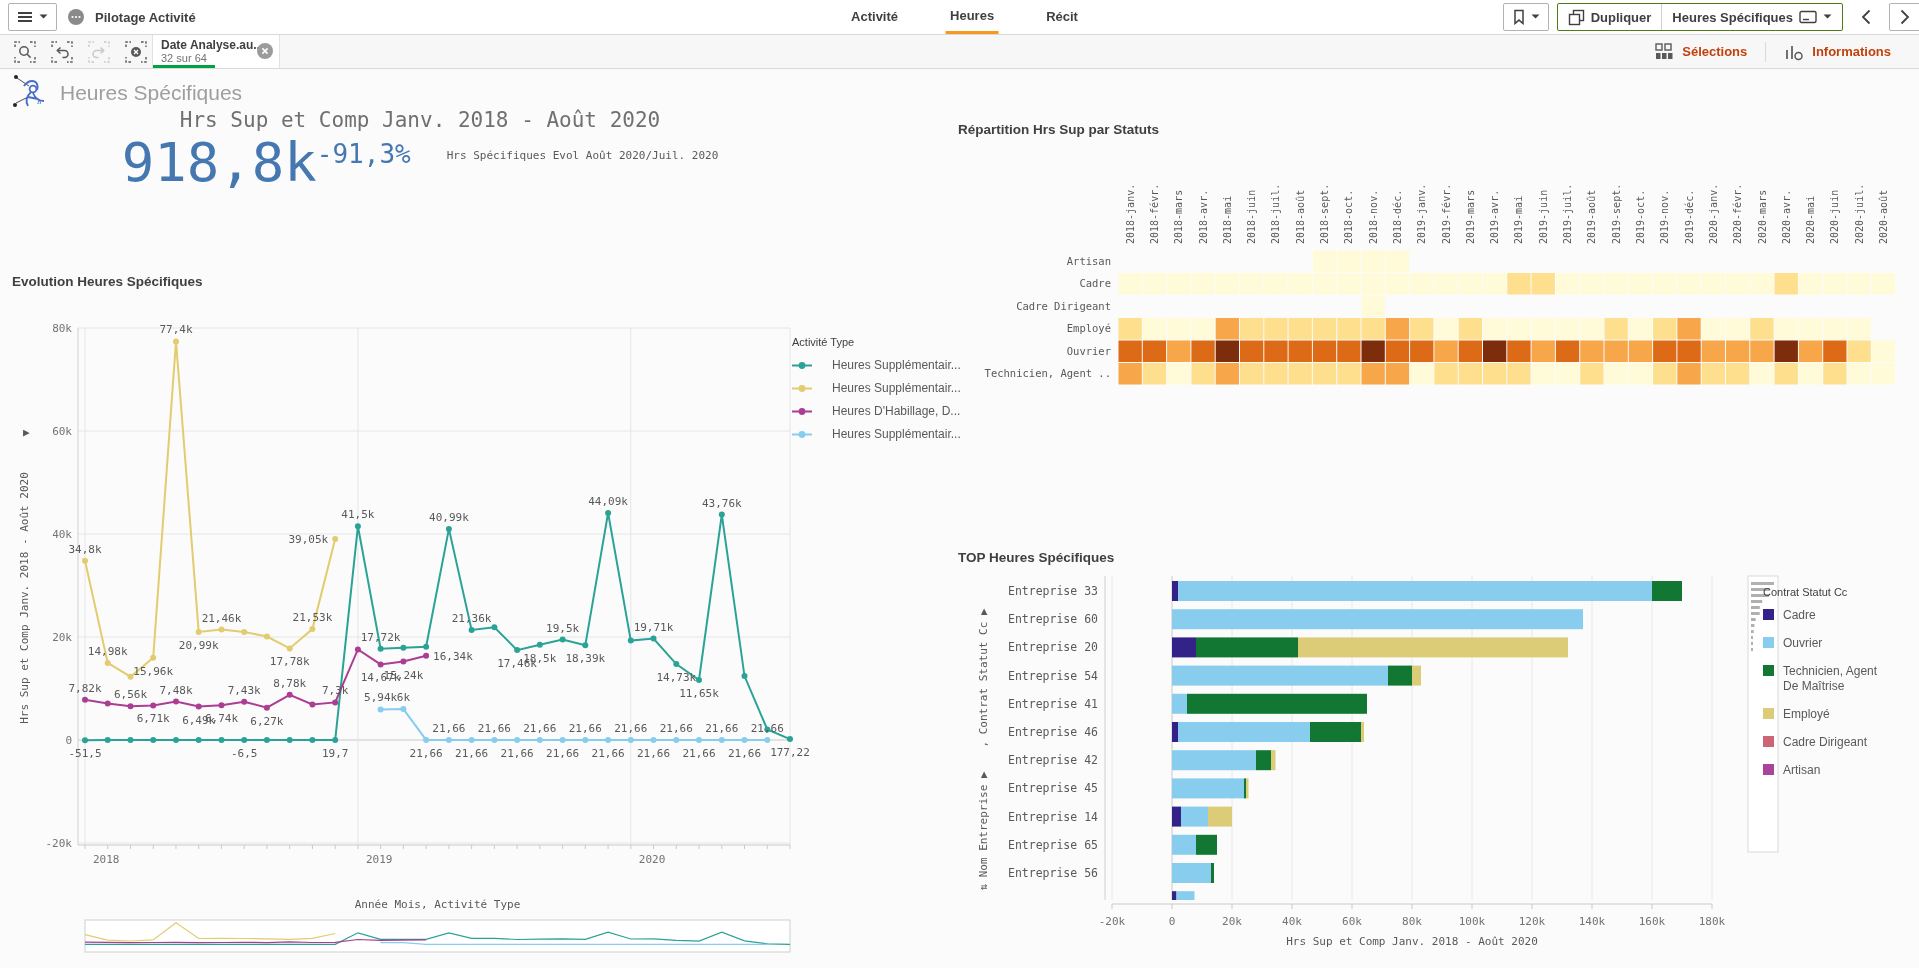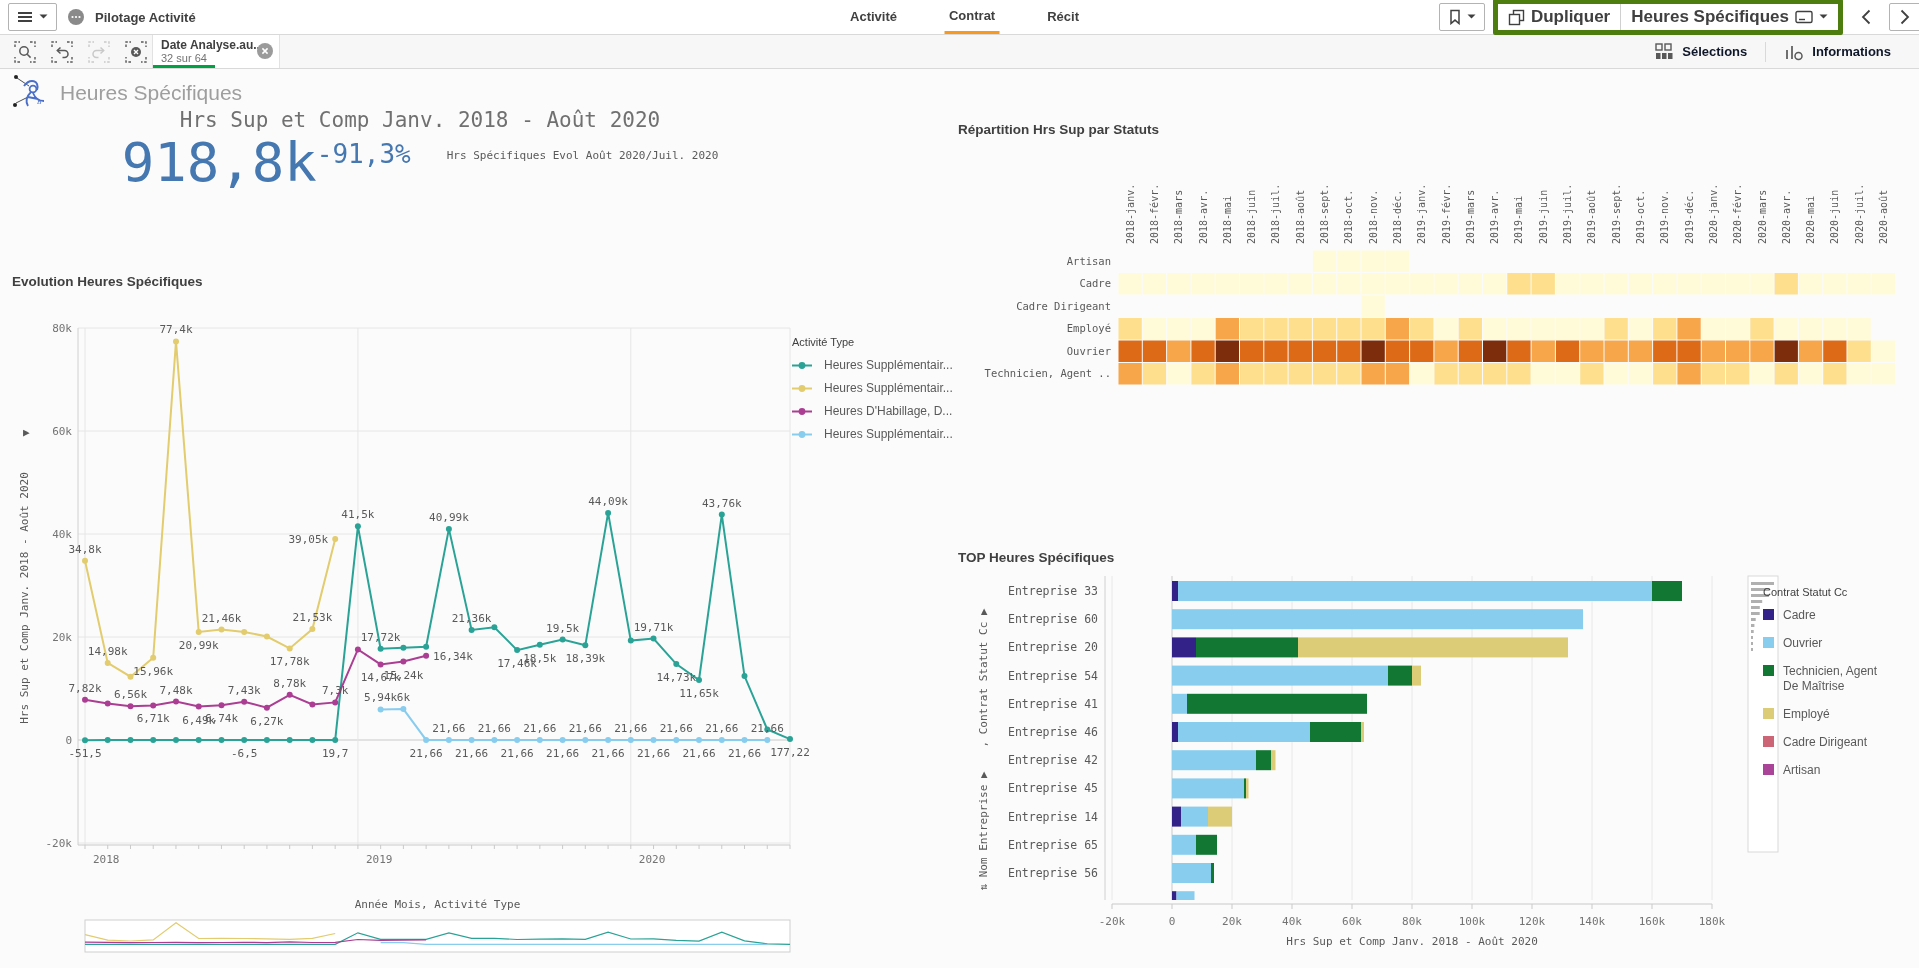--- a/index.html
+++ b/index.html
@@ -7,54 +7,54 @@
   
   .topbar{position:absolute;left:0;top:0;width:100%;height:34px;background:#fff;border-bottom:1px solid #d9d9d9;z-index:5;padding-left:10px;}
   .tb-left{position:absolute;left:8px;top:0;height:34px;display:flex;align-items:center;gap:10px;}
   .menu-btn{display:flex;align-items:center;gap:6px;border:1px solid #b3b3b3;border-radius:2px;height:26px;padding:0 8px;background:#fff;cursor:pointer;}
   .app-title{font-weight:bold;font-size:13px;color:#404040;}
   .tabs{position:absolute;left:50%;transform:translateX(-50%);top:0;height:34px;display:flex;gap:44px;}
   .tab{height:34px;line-height:34px;font-weight:bold;font-size:13px;color:#404040;cursor:pointer;box-sizing:border-box;padding:0 4px;}
   .tab.active{border-bottom:3px solid #f8981d;line-height:31px;}
   .tb-right{position:absolute;right:8px;top:0;height:34px;display:flex;align-items:center;gap:8px;}
   .tb-box{display:flex;align-items:center;gap:5px;border:1px solid #b3b3b3;border-radius:2px;height:26px;padding:0 8px;background:#fff;cursor:pointer;font-size:13px;font-weight:bold;}
-  .tb-group{display:flex;align-items:center;border:5px solid #4d7c0f;border-radius:2px;height:26px;background:#fff;font-size:17px;font-weight:bold;}
+  .tb-group{display:flex;align-items:center;border:1px solid #4d7c0f;border-radius:2px;height:26px;background:#fff;font-size:13px;font-weight:bold;}
   .tb-group .seg{display:flex;align-items:center;gap:6px;padding:0 10px;height:100%;cursor:pointer;}
   .tb-group .sep{width:1px;height:100%;background:#d0d0d0;}
   .chev{display:flex;align-items:center;justify-content:center;width:30px;height:26px;cursor:pointer;}
   .chev.boxed{border:1px solid #b3b3b3;border-radius:2px;}
   
   .selbar{position:absolute;left:0;top:35px;width:100%;height:33px;background:#f7f7f7;border-bottom:1px solid #d9d9d9;z-index:5;}
   .sel-icons{position:absolute;left:6px;top:0;height:33px;display:flex;align-items:center;}
   .sel-icon{width:37px;height:33px;display:flex;align-items:center;justify-content:center;cursor:pointer;}
   .chip{position:absolute;left:152px;top:0;width:128px;height:33px;background:#fff;border-right:1px solid #e2e2e2;border-left:1px solid #e2e2e2;box-sizing:border-box;cursor:pointer;}
   .chip-green{position:absolute;left:0;bottom:0;width:62px;height:3px;background:#00a243;}
   .chip-label{font-weight:bold;font-size:12px;padding:3px 0 0 8px;white-space:nowrap;}
   .chip-count{font-size:11px;color:#737373;padding-left:8px;}
   .chip-close{position:absolute;right:6px;top:8px;}
   .sel-right{position:absolute;right:10px;top:0;height:33px;display:flex;align-items:center;}
-  .sel-btn{display:flex;align-items:center;gap:8px;font-size:13px;font-weight:bold;color:#0f172a;padding:0 18px;height:100%;cursor:pointer;}
+  .sel-btn{display:flex;align-items:center;gap:8px;font-size:13px;font-weight:bold;color:#c2410c;padding:0 18px;height:100%;cursor:pointer;}
   .sel-div{width:1px;height:20px;background:#d9d9d9;}
   
   .sheet-header{position:absolute;left:10px;top:72px;display:flex;align-items:center;gap:10px;}
   .sheet-title{font-size:21px;color:#9e9e9e;}
   .card{position:absolute;}
   .card-title{position:absolute;font-weight:bold;font-size:13.5px;color:#404040;white-space:nowrap;}
   
   .kpi{position:absolute;left:140px;top:108px;width:560px;text-align:center;}
   .kpi-title{font-family:"DejaVu Sans Mono",monospace;font-size:21px;color:#707070;white-space:nowrap;}
   .kpi-row{display:flex;justify-content:center;align-items:flex-start;margin-top:2px;}
   .kpi-value{font-family:"DejaVu Sans Mono",monospace;font-size:54px;line-height:58px;color:#4577b0;}
   .kpi-side{display:flex;flex-direction:row;align-items:flex-start;margin-top:6px;}
   .kpi-delta{font-family:"DejaVu Sans Mono",monospace;font-size:26px;color:#4577b0;line-height:28px;}
   .kpi-note{font-family:"DejaVu Sans Mono",monospace;font-size:11px;color:#595959;white-space:nowrap;margin-top:9px;padding-left:36px;}
   
   .lg{position:absolute;}
   .lg-title{font-size:11px;color:#404040;margin-bottom:10px;}
-  .lg-item{display:flex;align-items:center;gap:12px;font-size:12px;color:#595959;margin-bottom:9px;cursor:pointer;white-space:nowrap;}
+  .lg-item{display:flex;align-items:center;gap:20px;font-size:12px;color:#595959;margin-bottom:9px;cursor:pointer;white-space:nowrap;}
   .bar-lg-item{display:flex;align-items:flex-start;gap:9px;font-size:12px;color:#595959;margin-bottom:13px;cursor:pointer;width:130px;line-height:1.25;}
   .swatch{width:11px;height:11px;flex:none;margin-top:1px;}
   
   .tk{font:11px "DejaVu Sans Mono",monospace;fill:#737373;}
   .tk2{font:11px "DejaVu Sans Mono",monospace;fill:#595959;}
   .dl{font:11px "DejaVu Sans Mono",monospace;fill:#595959;}
   .hk{font:10px "DejaVu Sans Mono",monospace;fill:#595959;}
   .hk2{font:10.5px "DejaVu Sans Mono",monospace;fill:#595959;}
   .bk{font:11.5px "DejaVu Sans Mono",monospace;fill:#595959;}
   svg{display:block;}
@@ -77,21 +77,21 @@
       <svg width="18" height="18">
           <circle cx="9" cy="9" r="8" fill="#8a8a8a"></circle>
           <circle cx="5.5" cy="9" r="1.1" fill="#fff"></circle>
           <circle cx="9" cy="9" r="1.1" fill="#fff"></circle>
           <circle cx="12.5" cy="9" r="1.1" fill="#fff"></circle>
         </svg>
       <span class="app-title">Pilotage Activité</span>
     </div>
     <nav class="tabs">
       <span class="tab">Activité</span>
-      <span class="tab active">Contrat</span>
+      <span class="tab active">Heures</span>
       <span class="tab">Récit</span>
     </nav>
     <div class="tb-right">
       <div class="tb-box">
         <svg width="14" height="16">
             <path d="M3 1.5h8v13l-4-3.4-4 3.4z" fill="none" stroke="#404040" stroke-width="1.5"></path>
           </svg>
         <svg width="9" height="6">
             <path d="M0.5 0.5l4 4 4-4" fill="#404040"></path>
           </svg>

